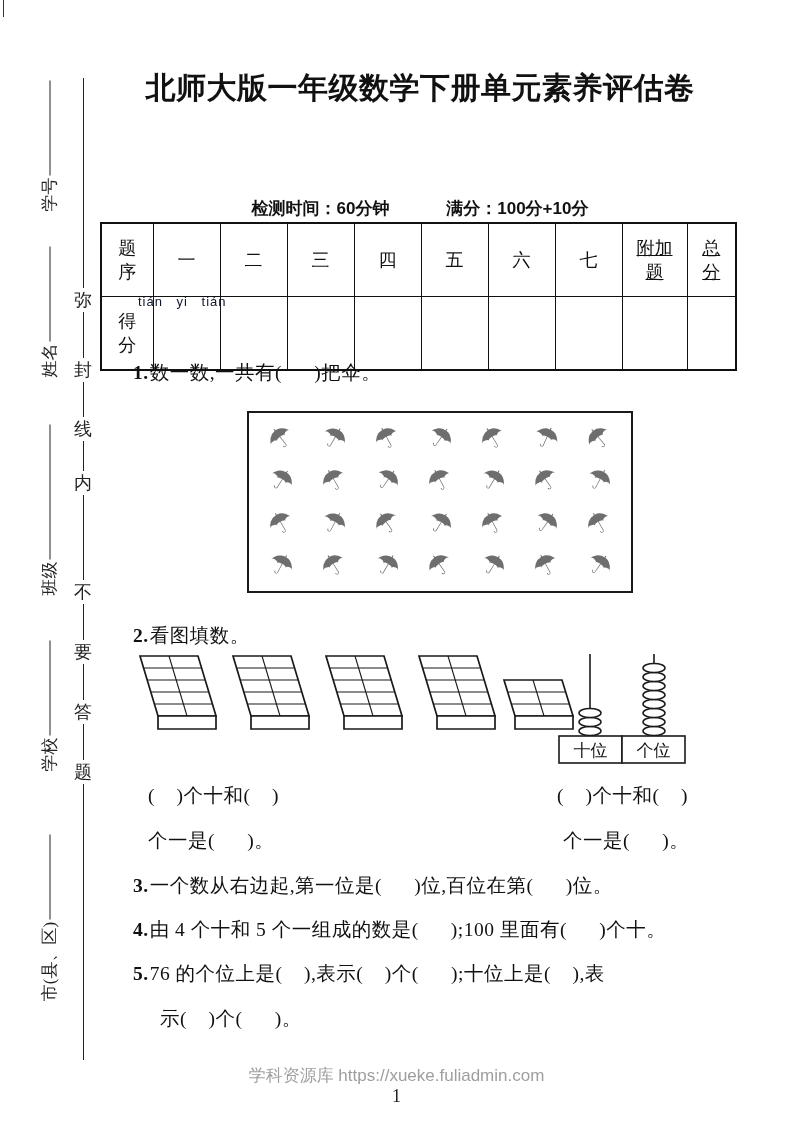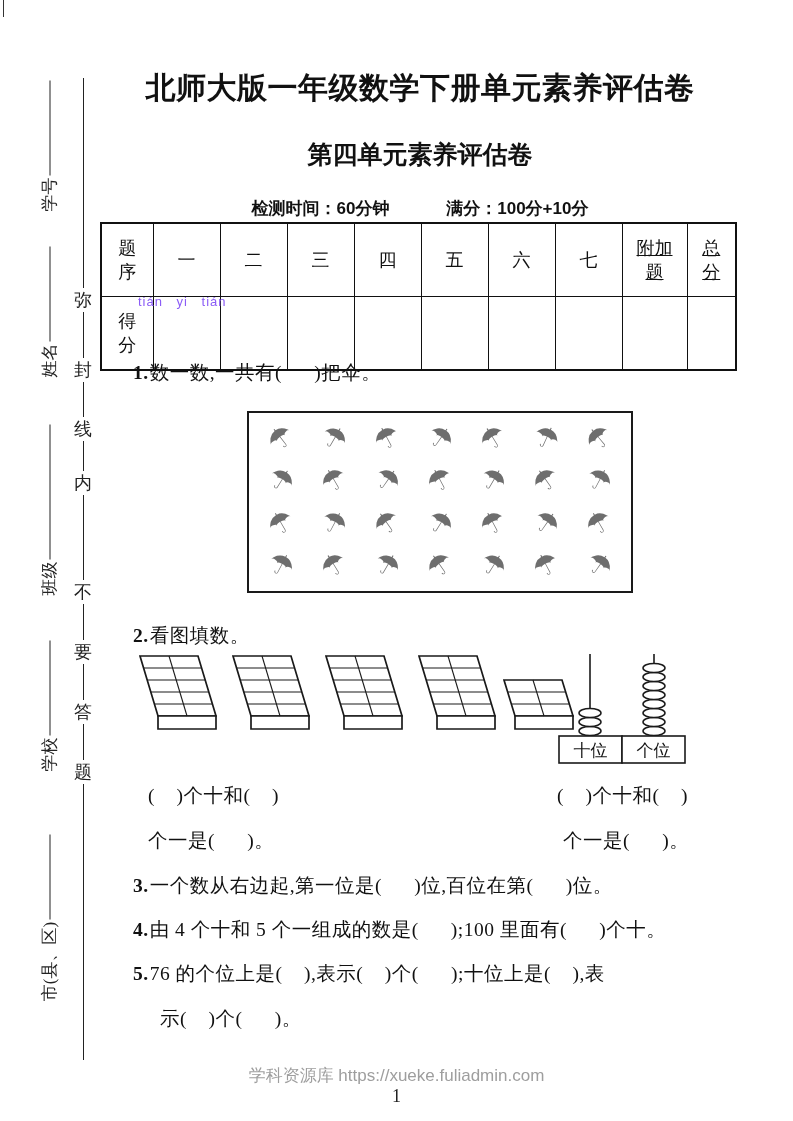--- a/index.html
+++ b/index.html
@@ -22,21 +22,21 @@
 
   
   table.score{left:100px;top:222px;width:636px;position:absolute;border-collapse:collapse;
               border:2.4px solid #111;table-layout:fixed;}
   table.score td{border:1.3px solid #111;height:34px;text-align:center;
                  font-size:18px;padding:12px;overflow:hidden;}
   td.small-head{font-size:16px;text-decoration:underline;}
 
   
   .pinyin{left:138px;top:294px;font-family:"Liberation Sans","DejaVu Sans",sans-serif;
-          font-size:13px;color:#8b5cf6;word-spacing:9px;letter-spacing:1px;}
+          font-size:13px;color:#0f172a;word-spacing:9px;letter-spacing:1px;}
   .sec-heading{left:104px;top:311px;font-size:20px;font-weight:700;letter-spacing:1px;}
   .q-line{font-size:19.5px;letter-spacing:0.5px;}
   .q-num{font-weight:700;margin-right:1px;}
 
   
   .umb-box{left:247px;top:411px;width:386px;height:182px;border:2.5px solid #1a1a1a;
            box-sizing:border-box;display:grid;grid-template-columns:repeat(7,1fr);
            grid-template-rows:repeat(4,1fr);place-items:center;padding:4px 6px;}
   .umb{font-family:"DejaVu Sans",sans-serif;font-size:29px;color:#6e6e6e;line-height:1;}
 
@@ -103,21 +103,20 @@
       <div class="seal-seg" style="height:36px"></div>
       <div class="seal-char">要</div>
       <div class="seal-seg" style="height:36px"></div>
       <div class="seal-char">答</div>
       <div class="seal-seg" style="height:36px"></div>
       <div class="seal-char">题</div>
       <div class="seal-seg" style="flex:1"></div>
     </div>
 
   <div class="abs title">北师大版一年级数学下册单元素养评估卷</div>
-  <div class="abs subtitle">第四单元素养评估卷</div>
   <div class="abs meta">
     <span class="pre">检测时间：60分钟</span>
     <span class="pre">满分：100分+10分</span>
   </div>
 
   <table class="score">
     <colgroup id="score-cols">
         <col style="width:52px">
         <col style="width:67px">
         <col style="width:67px">

